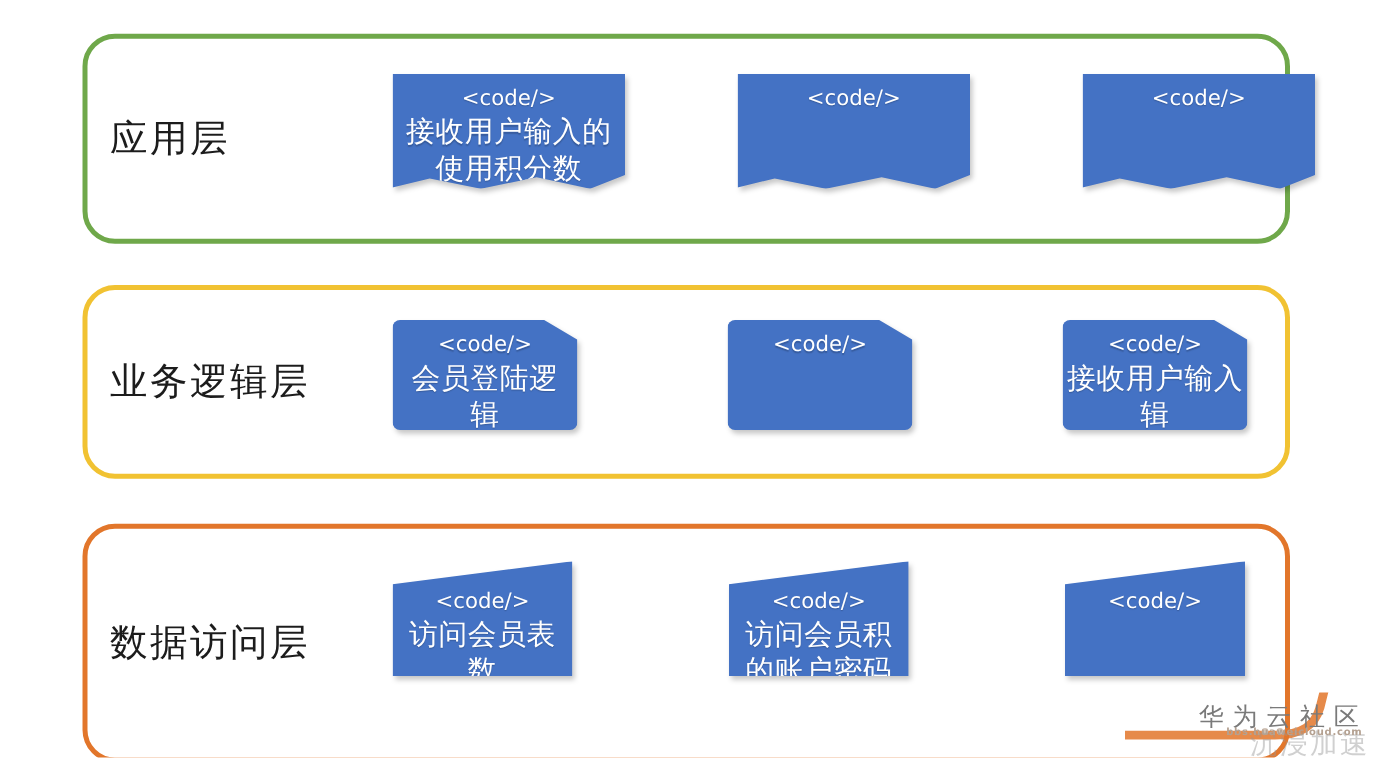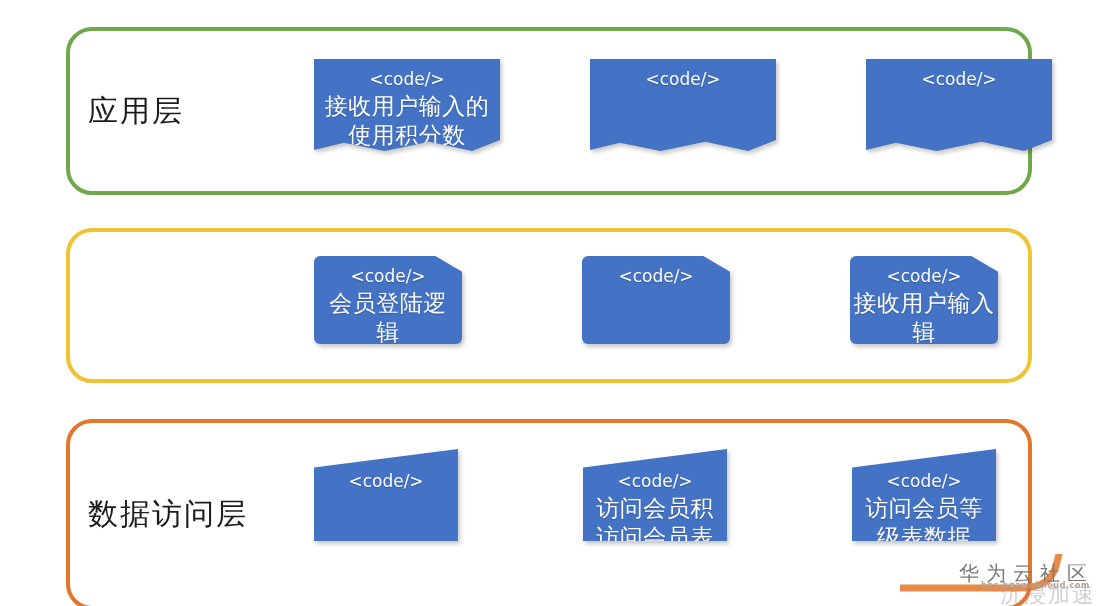--- a/index.html
+++ b/index.html
@@ -226,20 +226,21 @@
       <div class="shape-banner-wrap">
         <div class="card shape-banner">
           <span class="card-code">&lt;code/&gt;</span>
         </div>
       </div>
 
     </div>
   </div>
 
   <div class="layer layer-biz">
+    <div class="layer-title">业务逻辑层</div>
 
     <div class="cards cards-biz">
 
       <div class="shape-notch-wrap">
         <div class="card shape-notch">
           <span class="card-code">&lt;code/&gt;</span>
           <span class="card-text">会员登陆逻
 辑</span>
         </div>
       </div>
@@ -262,36 +263,36 @@
   </div>
 
   <div class="layer layer-data">
     <div class="layer-title">数据访问层</div>
 
     <div class="cards cards-data">
 
       <div class="shape-trap-wrap">
         <div class="card shape-trap">
           <span class="card-code">&lt;code/&gt;</span>
+          <span class="card-text">访问会员表
+数</span>
         </div>
       </div>
 
       <div class="shape-trap-wrap">
         <div class="card shape-trap">
           <span class="card-code">&lt;code/&gt;</span>
           <span class="card-text">访问会员积
-访问会员表</span>
+的账户密码</span>
         </div>
       </div>
 
       <div class="shape-trap-wrap">
         <div class="card shape-trap">
           <span class="card-code">&lt;code/&gt;</span>
-          <span class="card-text">访问会员等
-级表数据</span>
         </div>
       </div>
 
     </div>
   </div>
 
   <div class="watermark">
     <svg class="wm-swoosh" viewBox="0 0 200 46">
       <path d="M -60 34 L 120 34 C 142 34 152 26 156 12 L 160 -4" fill="none" stroke="#E2762B" stroke-width="7" stroke-linecap="round"></path>
       <circle cx="112" cy="31" r="2.6" fill="#c9b9ab"></circle>

